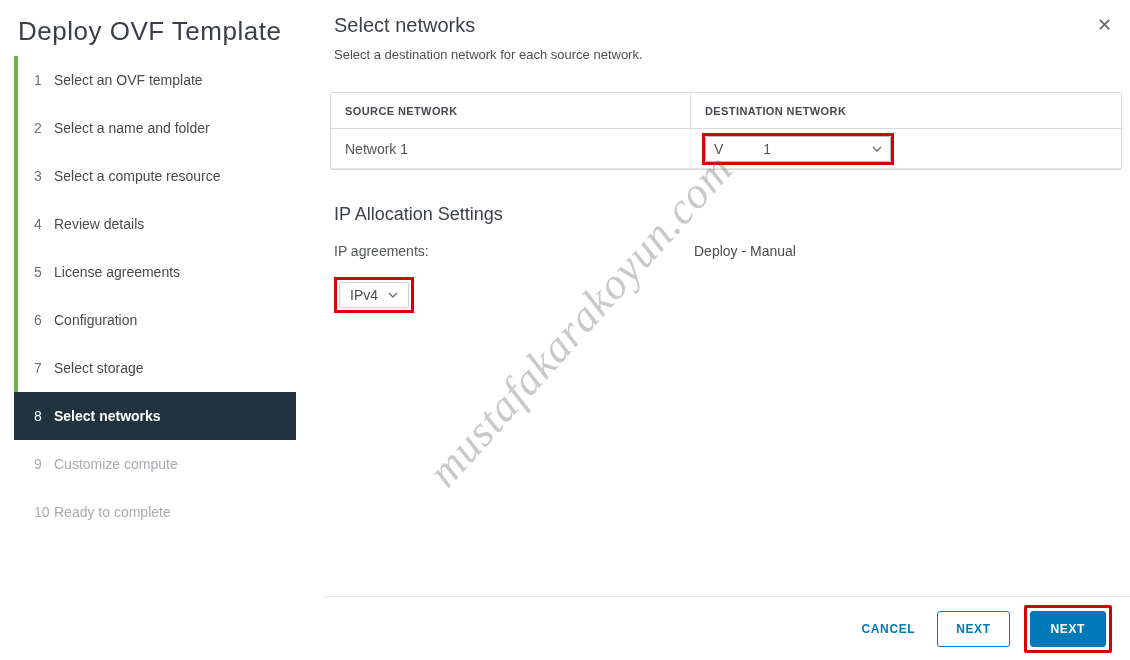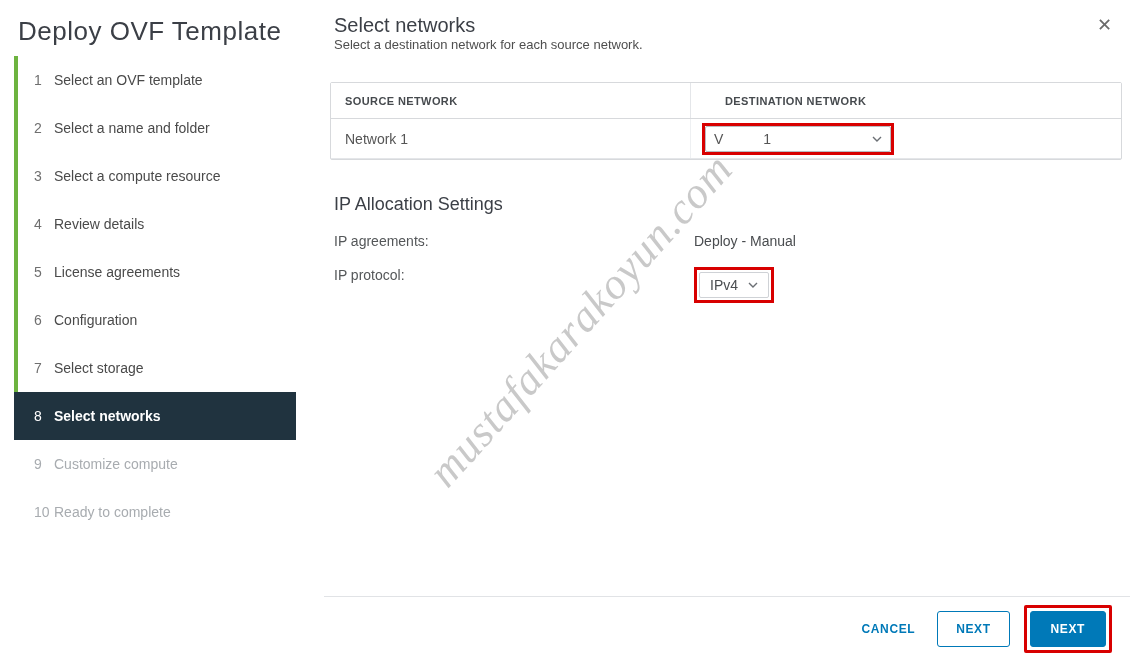--- a/index.html
+++ b/index.html
@@ -14,25 +14,25 @@
   .step .label { }
   .step.active { background:#20333f; color:#fff; }
   .step.active .num { color:#fff; }
   .step.active .label { font-weight:600; }
   .step.disabled { color:#a8acb0; cursor:default; }
   .step.disabled .num { color:#a8acb0; }
 
   .main { position:absolute; left:324px; top:0; width:806px; height:660px; }
   .main-header { padding:14px 0 0 10px; }
   .main-title { font-size:20px; font-weight:400; color:#3b3f46; }
-  .main-sub   { font-size:13px; color:#4e4e4e; }
+  .main-sub   { font-size:13px; color:#4e4e4e; margin-top:10px; }
   .close-x { position:absolute; right:18px; top:14px; font-size:18px; color:#6b6b6b; cursor:pointer; font-weight:300; }
 
   .netbox { margin-top:30px; margin-left:6px; width:792px; border:1px solid #d7d9dc; border-radius:2px; }
-  .netbox .hdr { display:flex; height:36px; align-items:center; background:#fff; border-bottom:1px solid #d7d9dc;gap:20px; }
+  .netbox .hdr { display:flex; height:36px; align-items:center; background:#fff; border-bottom:1px solid #d7d9dc; }
   .netbox .hdr .col { font-size:11px; text-transform:uppercase; letter-spacing:0.4px; color:#464a4e; font-weight:600; padding-left:14px; }
   .netbox .hdr .col1 { width:360px; border-right:1px solid #e4e6e9; height:100%; display:flex; align-items:center;}
   .netbox .hdr .col2 { flex:1; }
   .netbox .row { display:flex; height:40px; align-items:center; border-bottom:1px solid #e4e6e9; }
   .netbox .row .c1 { width:360px; padding-left:14px; border-right:1px solid #eef0f2; height:100%; display:flex; align-items:center; color:#555;}
   .netbox .row .c2 { flex:1; padding-left:14px; position:relative; height:100%; display:flex; align-items:center;}
   .netbox .ftr { display:flex; height:34px; align-items:center; background:#f4f5f7; position:relative;}
   .netbox .ftr .cols-icon { position:absolute; left:12px; top:8px; width:16px; height:16px; }
   .netbox .ftr .cols-icon svg { display:block; }
   .netbox .ftr .count { position:absolute; right:14px; font-size:12px; color:#55595d; }
@@ -141,21 +141,20 @@
         </div>
       </div>
     </div>
 
     <div class="section-title">IP Allocation Settings</div>
     <div class="kv">
       <div class="k">IP agreements:</div>
       <div class="v">Deploy - Manual</div>
     </div>
     <div class="kv">
-      <div class="k">IP protocol:</div>
       <div class="v">
         <span class="proto-hl">
           <span class="proto-select">
             <span>IPv4</span>
             <span class="chevron">
               <svg width="10" height="10" viewBox="0 0 10 10">
                   <path d="M1 3 L5 7 L9 3" stroke="#6b6f74" stroke-width="1.4" fill="none"></path>
                 </svg>
             </span>
           </span>

